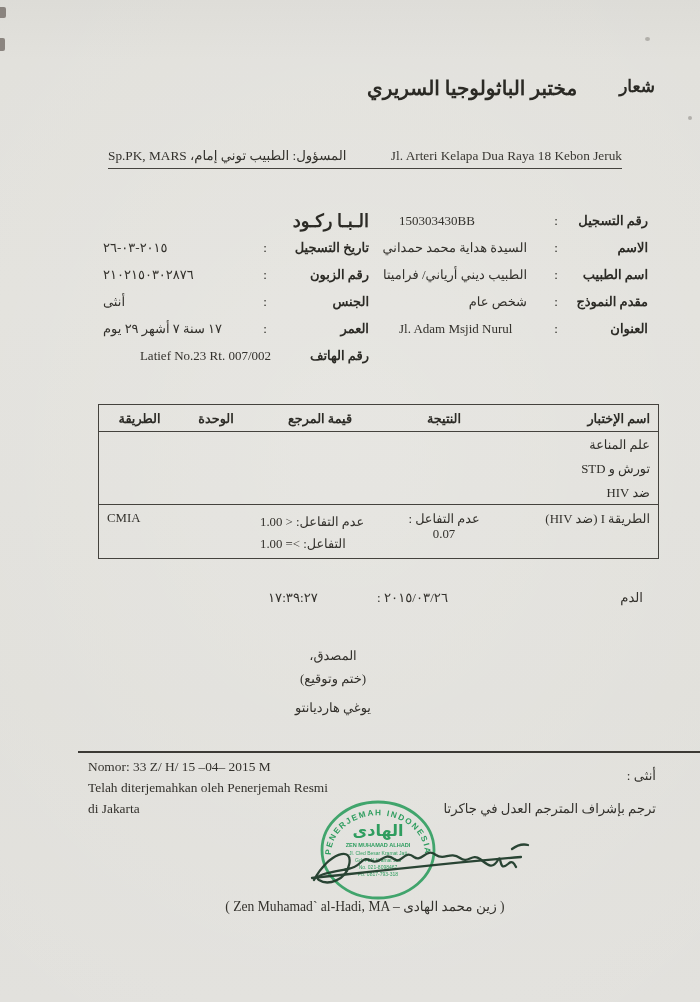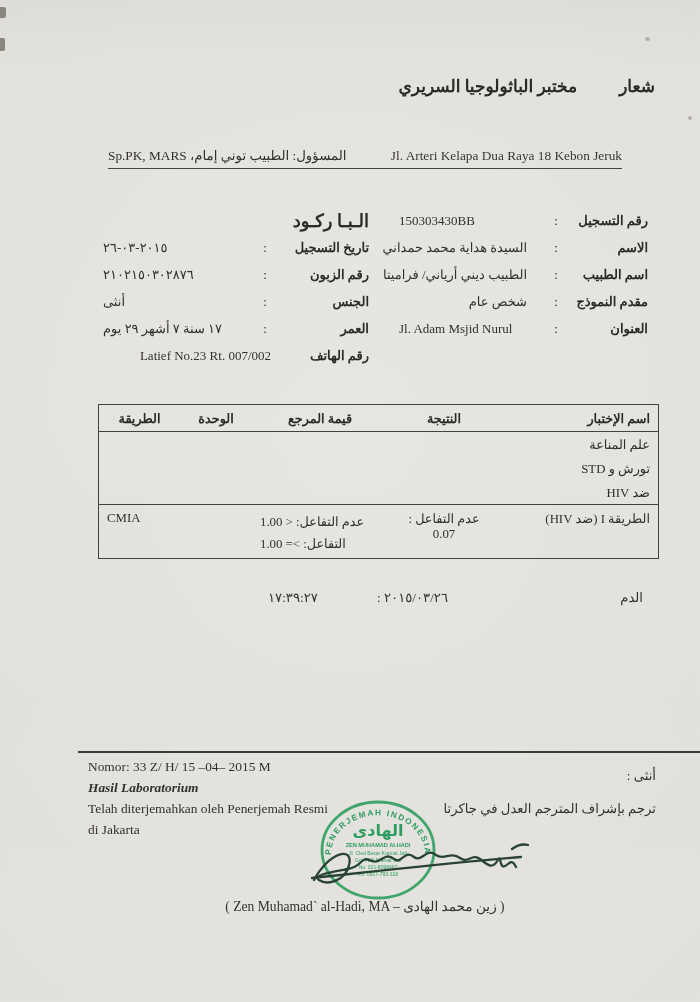--- a/index.html
+++ b/index.html
@@ -15,21 +15,21 @@
   .abs{position:absolute;}
   .rtl{direction:rtl;unicode-bidi:embed;}
   .ltr-num{direction:ltr;unicode-bidi:isolate;}
   
   .corner-mark{position:absolute;left:0;background:#453a35;opacity:.55;border-radius:0 2px 2px 0;}
   .cm1{top:7px;width:6px;height:11px;}
   .cm2{top:38px;width:5px;height:13px;}
   
   .title-row{top:76px;left:80px;right:45px;display:flex;direction:rtl;align-items:flex-start;gap:42px;}
   .logo-label{font-weight:700;font-size:17px;color:#2b2a25;}
-  .doc-title{font-weight:700;font-size:17px;color:#2b2a25;letter-spacing:.2px;}
+  .doc-title{font-weight:700;font-size:20px;color:#2b2a25;letter-spacing:.2px;}
   .subheader{top:138px;left:108px;right:78px;height:26px;display:flex;direction:rtl;
     justify-content:space-between;align-items:flex-end;border-bottom:1.6px solid #45433e;
     padding-bottom:4px;font-size:13.3px;}
   .subheader .addr{direction:ltr;unicode-bidi:isolate;color:#3a3833;}
   .subheader .resp{color:#33312c;}
   
   .info-block{top:207px;left:85px;width:563px;}
   .ir{display:grid;direction:rtl;grid-template-columns:85px 14px 172px 105px 14px 1fr;
       height:27px;align-items:center;font-size:13px;}
   .ir .c1{font-weight:700;color:#2c2b26;}
@@ -199,26 +199,30 @@
     </tbody>
       </table>
   </div>
 
   <div class="abs specimen rtl">
     <span class="lbl">الدم</span>
     <span class="dt">: ٢٠١٥/٠٣/٢٦</span>
     <span class="tm">١٧:٣٩:٢٧</span>
   </div>
 
+  <div class="abs certifier rtl">
+    <div class="l1">المصدق،</div>
+    <div class="l2">(ختم وتوقيع)</div>
+    <div class="l3">يوغي هارديانتو</div>
+  </div>
 
   <div class="abs footer-rule"></div>
 
   <div class="abs f-left">
     <div>Nomor: 33 Z/ H/  15 –04– 2015 M</div>
-    <div class="hasil">Hasil Laboratorium</div>
     <div>Telah diterjemahkan oleh Penerjemah Resmi</div>
     <div>di Jakarta</div>
   </div>
 
   <div class="abs bayan rtl">أنثى :</div>
   <div class="abs arnote rtl">ترجم بإشراف المترجم العدل في جاكرتا</div>
 
   <div class="abs stamp">
     <svg width="132" height="112" viewBox="0 0 132 112">
       <ellipse cx="66" cy="54" rx="56" ry="48" fill="none" stroke="#2f9d5f" stroke-width="2.8" opacity="0.9"></ellipse>

